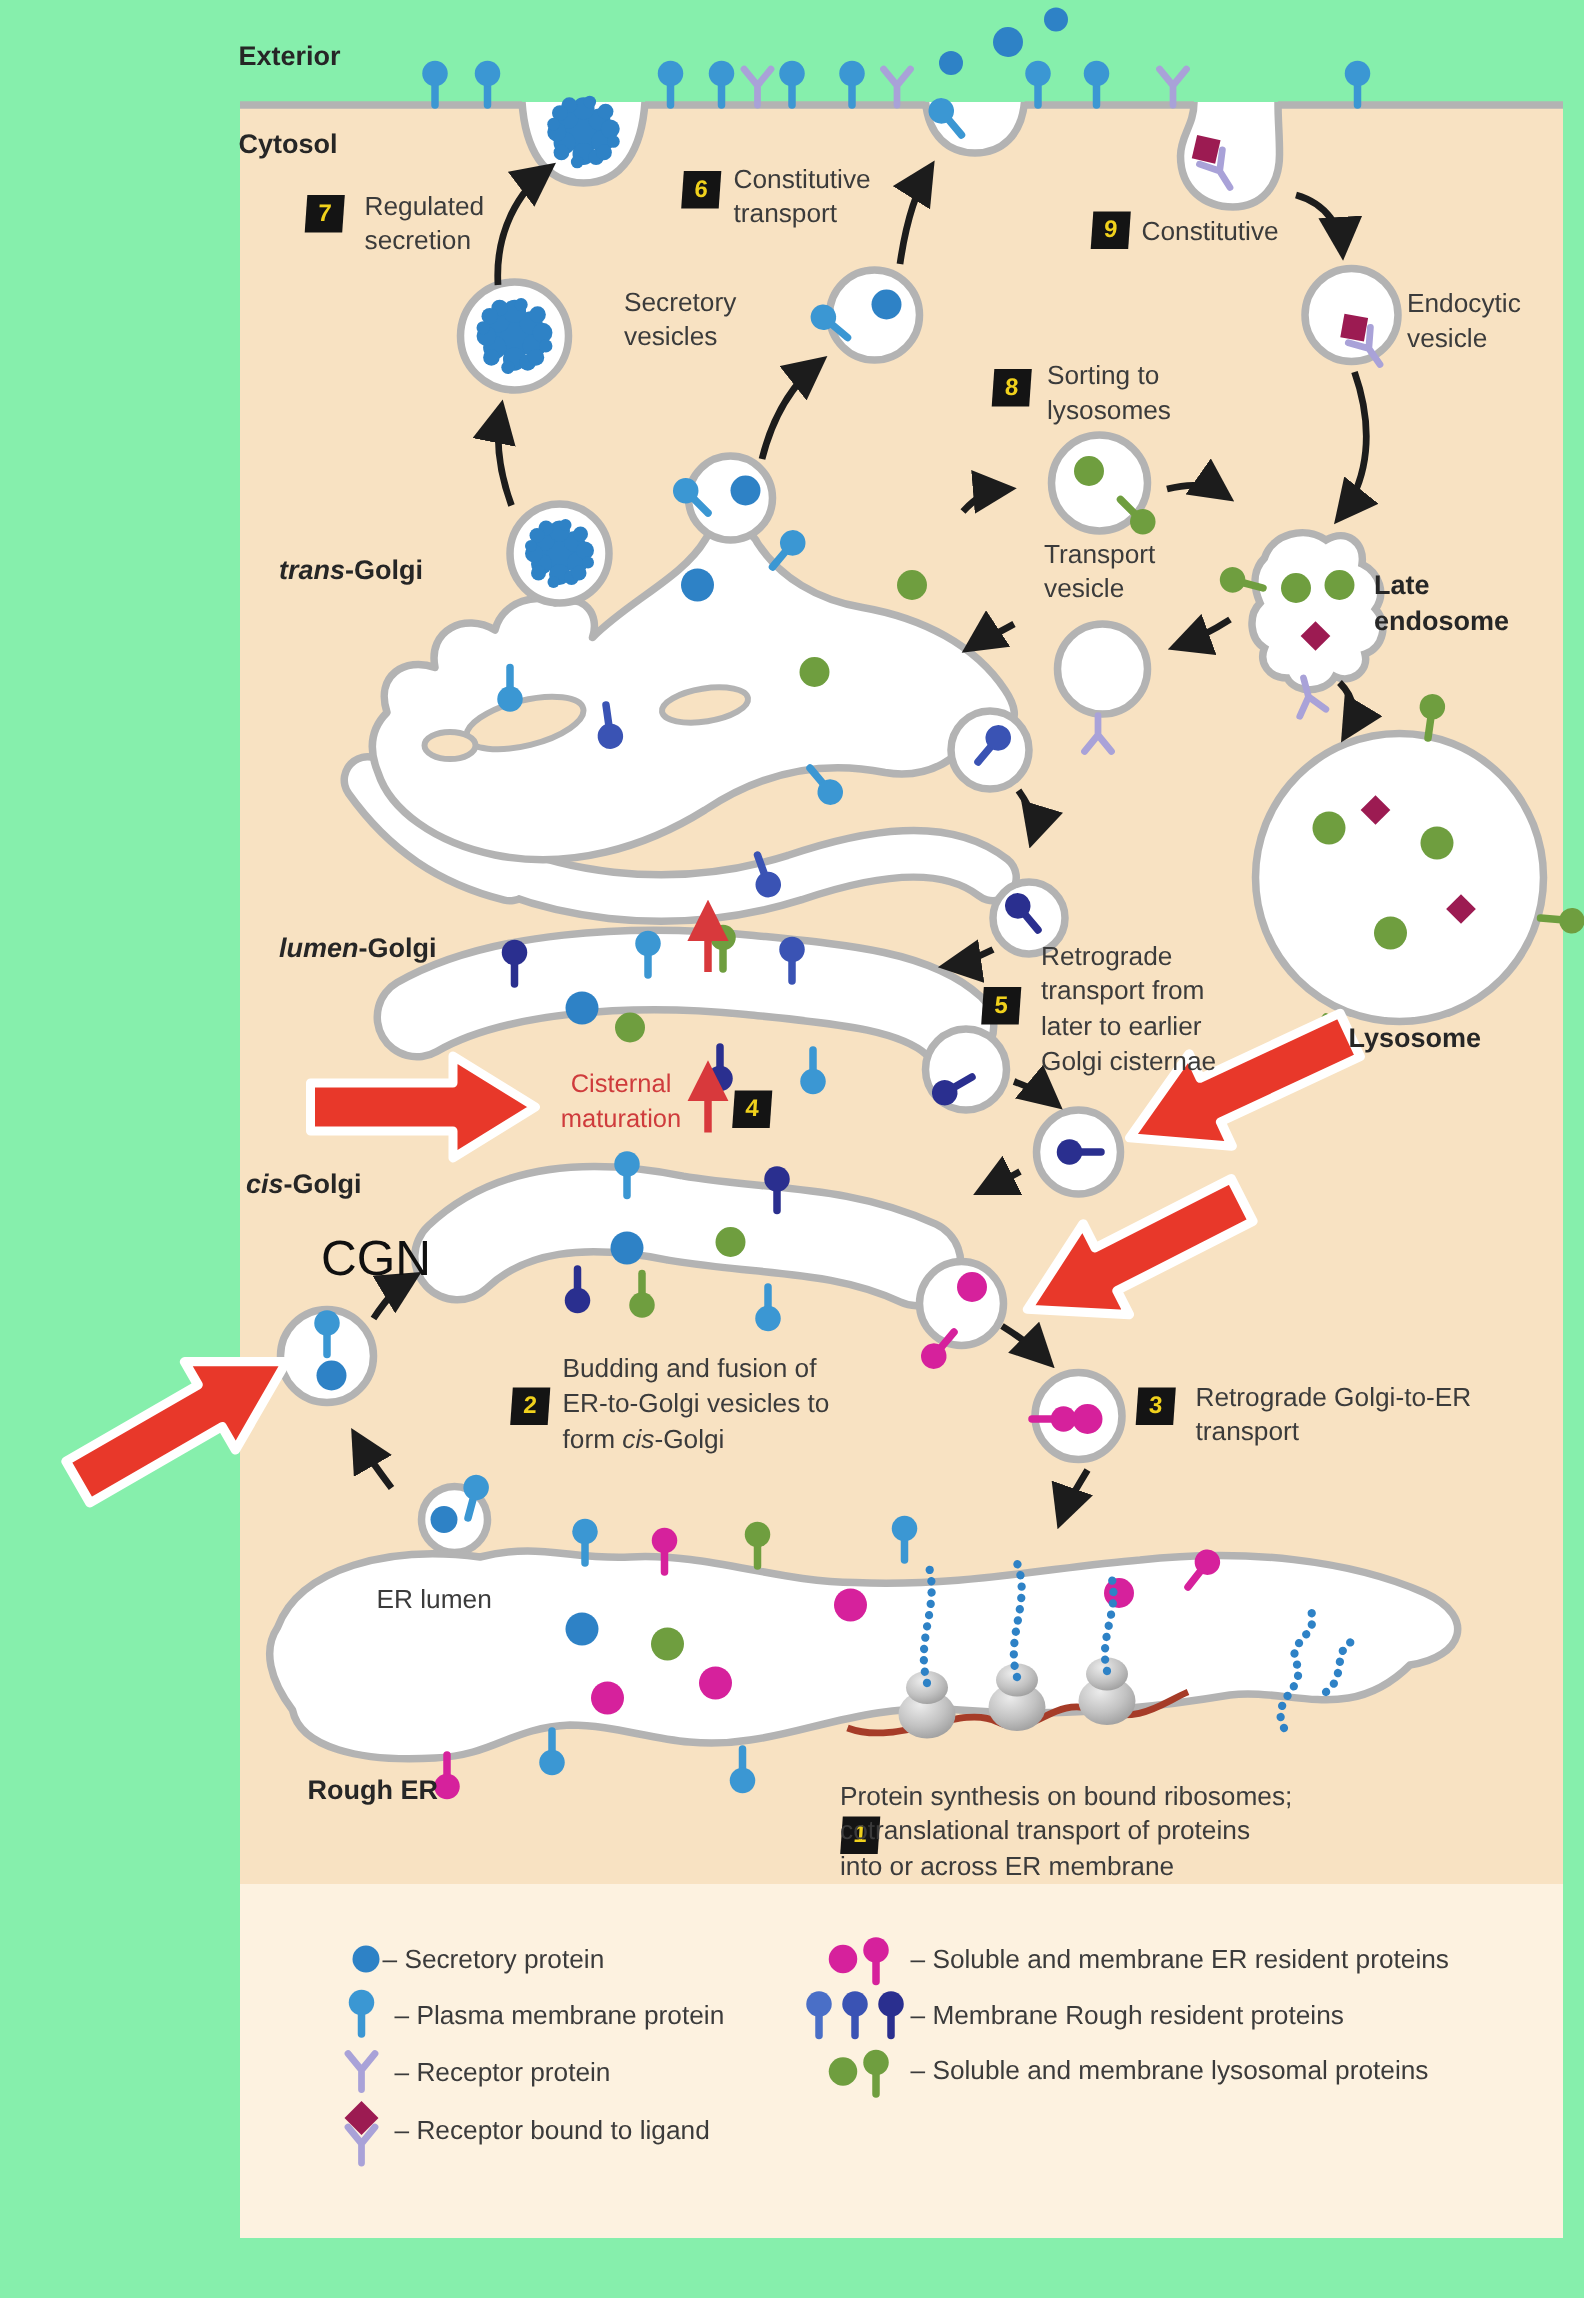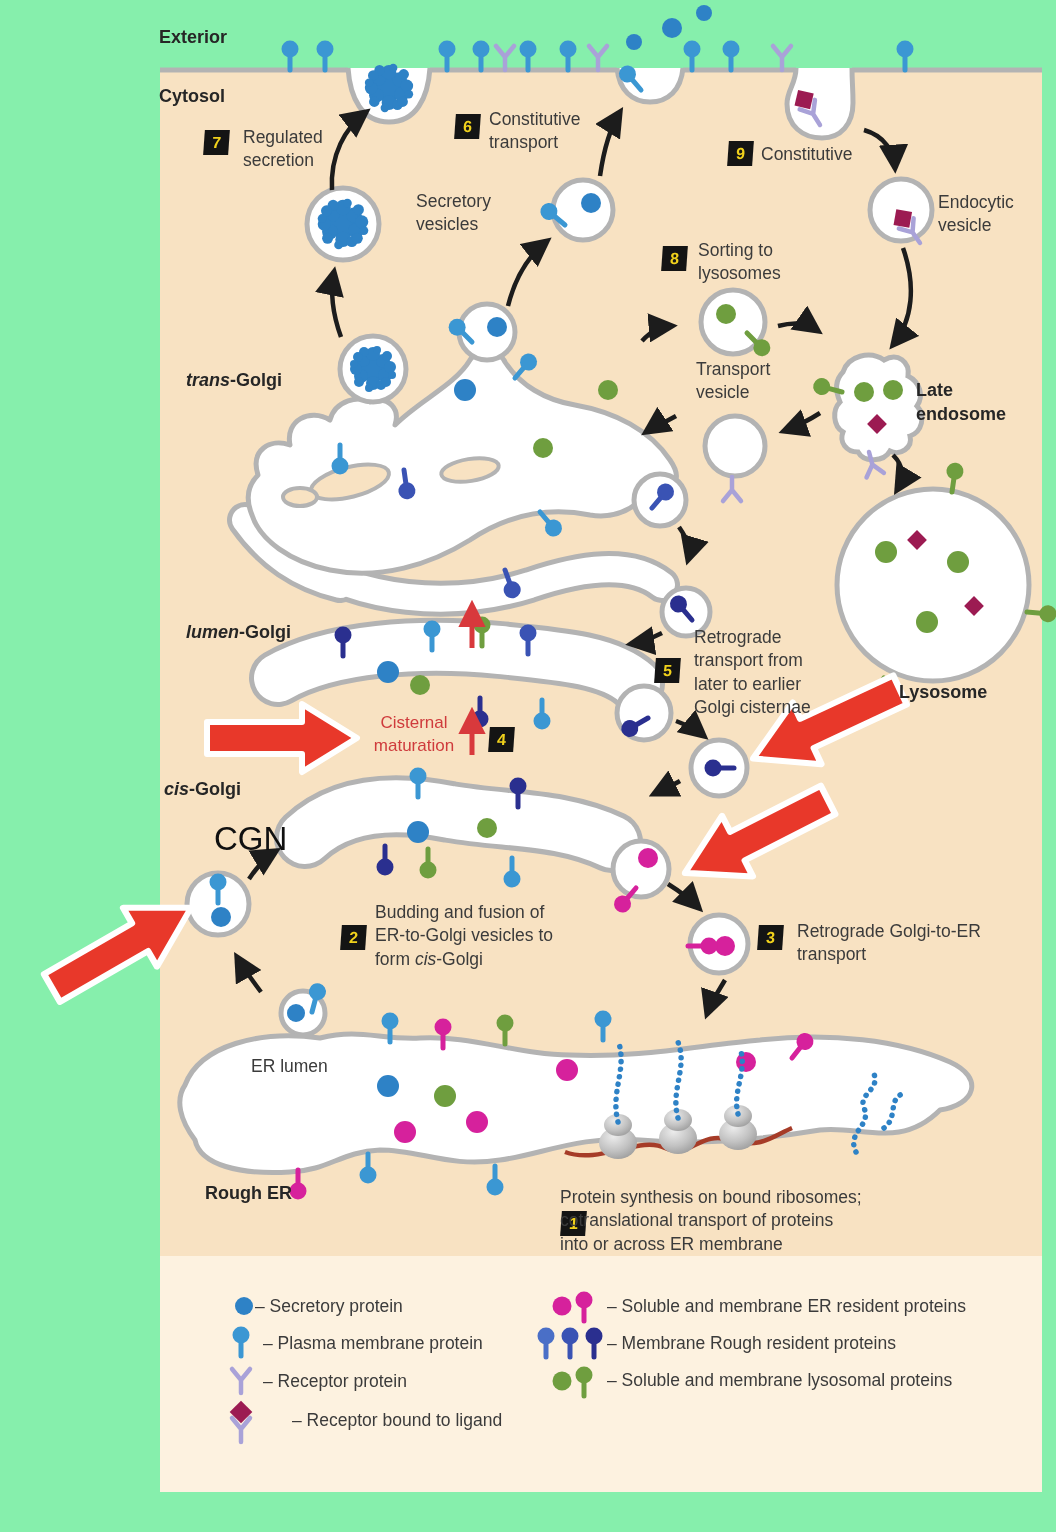--- a/index.html
+++ b/index.html
@@ -378,18 +378,18 @@
 <div class="lbl b" style="left:205px;top:1181px;">Rough ER</div>
 
 <div class="badge" style="left:561px;top:1211px;">1</div>
 <div class="lbl" style="left:560px;top:1186px;">Protein synthesis on bound ribosomes;
 cotranslational transport of proteins
 into or across ER membrane</div>
 
 <div class="lbl" style="left:255px;top:1295px;text-align:center;">– Secretory protein</div>
 <div class="lbl" style="left:263px;top:1332px;">– Plasma membrane protein</div>
 <div class="lbl" style="left:263px;top:1370px;">– Receptor protein</div>
-<div class="lbl" style="left:263px;top:1409px;margin-left:29px;">– Receptor bound to ligand</div>
+<div class="lbl" style="left:263px;top:1409px;">– Receptor bound to ligand</div>
 <div class="lbl" style="left:607px;top:1295px;">– Soluble and membrane ER resident proteins</div>
 <div class="lbl" style="left:607px;top:1332px;">– Membrane Rough resident proteins</div>
 <div class="lbl" style="left:607px;top:1369px;">– Soluble and membrane lysosomal proteins</div>
 
 </div>
 
 </body></html>

